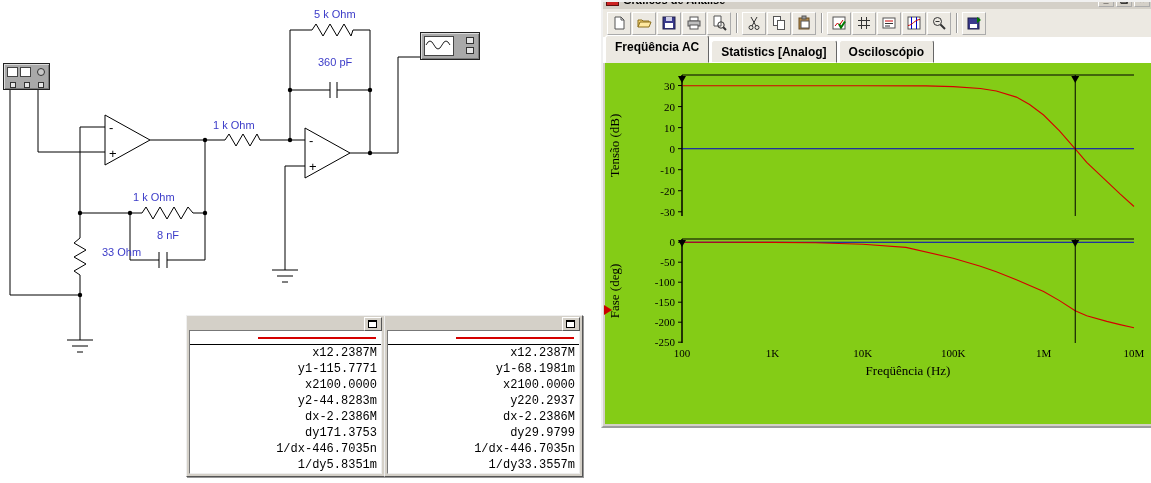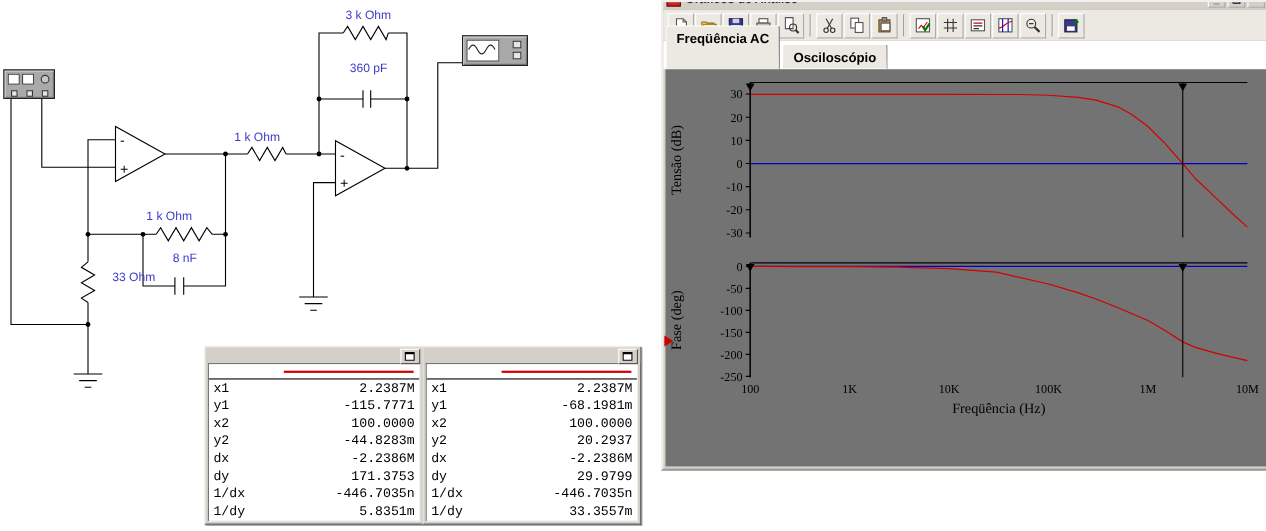--- a/index.html
+++ b/index.html
@@ -23,38 +23,38 @@
   .op-sign{font:13px "Liberation Sans",sans-serif;fill:#000;}
 
   
   .meas{position:absolute;width:197px;background:#d4d0c8;border-top:1px solid #efefef;border-left:1px solid #efefef;border-right:1px solid #555;border-bottom:1px solid #555;box-shadow:1px 1px 0 #999;}
   .meas-titlebar{height:14px;position:relative;background:#d4d0c8;}
   .meas-btn{position:absolute;right:2px;top:1px;width:16px;height:12px;background:#d4d0c8;border:1px solid;border-color:#fff #555 #555 #fff;display:inline-block;}
   .meas-btn-icon{position:absolute;left:3px;top:2px;width:7px;height:5px;background:#fff;border:1px solid #000;border-top-width:2px;}
   .meas-body{margin:0 2px 2px;background:#fff;border:1px solid;border-color:#777 #eee #eee #777;font:12px "Liberation Mono",monospace;color:#000;}
   .meas-legend{height:13px;border-bottom:1px solid #000;position:relative;}
   .legend-line{position:absolute;right:5px;top:6px;width:118px;height:2px;background:#d40000;}
-  .meas-row{display:flex;justify-content:space-between;height:16px;line-height:16px;padding:0 4px;}
+  .meas-row{display:flex;justify-content:flex-end;height:16px;line-height:16px;padding:0 4px;}
   .ml{text-align:left;} .mv{text-align:right;}
 
   
   .awin{position:absolute;left:601px;top:0;width:550px;height:424px;background:#d4d0c8;border:2px outset #f0f0f0;overflow:hidden;}
   .titlebar{position:absolute;left:0;right:0;top:-12px;height:19px;background:#d4d0c8;border-bottom:1px solid #8a8a8a;display:flex;align-items:center;padding:0 3px;}
   .app-icon{width:11px;height:11px;background:#cc2222;border:1px solid #5e0f0f;margin-right:4px;flex:none;}
   .title-text{font:bold 11px "Liberation Sans",sans-serif;color:#000;white-space:nowrap;}
   .win-buttons{margin-left:auto;display:flex;gap:2px;}
   .win-btn{width:16px;height:14px;background:#d4d0c8;border:1px outset #fff;font:bold 9px "Liberation Sans",sans-serif;text-align:center;line-height:12px;padding:0;}
   .toolbar{position:absolute;left:0;right:0;top:7px;height:28px;background:#ece9e2;border-bottom:1px solid #9a9a9a;display:flex;align-items:center;padding:0 4px;}
   .tb{width:24px;height:23px;background:#ece9e2;border:1px outset #fff;margin-right:1px;display:flex;align-items:center;justify-content:center;padding:0;}
   .tb svg{display:block;}
   .tb-sep{width:1px;height:20px;background:#9a9a9a;border-right:1px solid #fff;margin:0 4px;flex:none;}
   .tabbar{position:absolute;left:0;right:0;top:35px;height:26px;background:#fff;display:flex;align-items:flex-end;padding:0 2px;}
   .tab{font:bold 12px "Liberation Sans",sans-serif;color:#000;background:#ece9e2;border:1px solid;border-color:#fff #666 #fff #fff;border-radius:3px 3px 0 0;padding:4px 9px 3px;margin-right:2px;white-space:nowrap;}
-  .tab.active{padding-bottom:20px;border-bottom-color:#ece9e2;}
-  .chart-page{position:absolute;left:2px;right:2px;top:61px;bottom:2px;background:#737373;overflow:hidden;}
+  .tab.active{padding-bottom:8px;border-bottom-color:#ece9e2;}
+  .chart-page{position:absolute;left:2px;right:2px;top:61px;bottom:2px;background:#84cc16;overflow:hidden;}
   .tick{font:11px "Liberation Serif",serif;fill:#000;}
   .axis-label{font:13px "Liberation Serif",serif;fill:#000;}
   .trace-arrow{position:absolute;left:1px;top:303px;width:0;height:0;border-left:8px solid #cc0000;border-top:5px solid transparent;border-bottom:5px solid transparent;}
 </style>
 </head>
 <body>
 
 <div class="stage">
 
   <div class="circuit">
@@ -119,21 +119,21 @@
     <div class="inst scope-icon">
       <span class="scope-screen">
         <svg width="26" height="16">
           <path d="M1,8 Q5,0 9,8 T17,8 T25,8" stroke="#222" fill="none" stroke-width="1"></path>
         </svg>
       </span>
       <span class="scope-t a"></span>
       <span class="scope-t b"></span>
     </div>
 
-    <div class="clabel" style="left:314px;top:8px">3 k Ohm</div>
+    <div class="clabel" style="left:314px;top:8px">5 k Ohm</div>
     <div class="clabel" style="left:318px;top:56px">360 pF</div>
     <div class="clabel" style="left:213px;top:119px">1 k Ohm</div>
     <div class="clabel" style="left:133px;top:191px">1 k Ohm</div>
     <div class="clabel" style="left:157px;top:229px">8 nF</div>
     <div class="clabel" style="left:102px;top:246px">33 Ohm</div>
   </div>
 
   <div class="meas" style="left:186px;top:315px">
     <div class="meas-titlebar">
       <span class="meas-btn">
@@ -330,20 +330,21 @@
           <svg width="16" height="16">
             <rect x="2" y="3" width="11" height="11" fill="#3a3a8c" stroke="#20204a"></rect>
             <rect x="4" y="9" width="7" height="4" fill="#fff"></rect>
             <path d="M11,2 l4,3 -4,3 z" fill="#070"></path>
           </svg>
         </button>
     </div>
 
     <div class="tabbar">
       <div class="tab active">Freqüência AC</div>
+      <div class="tab">Statistics [Analog]</div>
       <div class="tab">Osciloscópio</div>
     </div>
 
     <div class="chart-page">
       <svg id="plots" width="544" height="358">
           <line x1="77" y1="12" x2="77" y2="153" stroke="#000"></line>
           <line x1="77" y1="12" x2="529" y2="12" stroke="#000"></line>
           <line x1="73" y1="22.52238805970149" x2="77" y2="22.52238805970149" stroke="#000"></line>
           <text x="70" y="26.52238805970149" text-anchor="end" class="tick">30</text>
           <line x1="73" y1="43.56716417910448" x2="77" y2="43.56716417910448" stroke="#000"></line>

